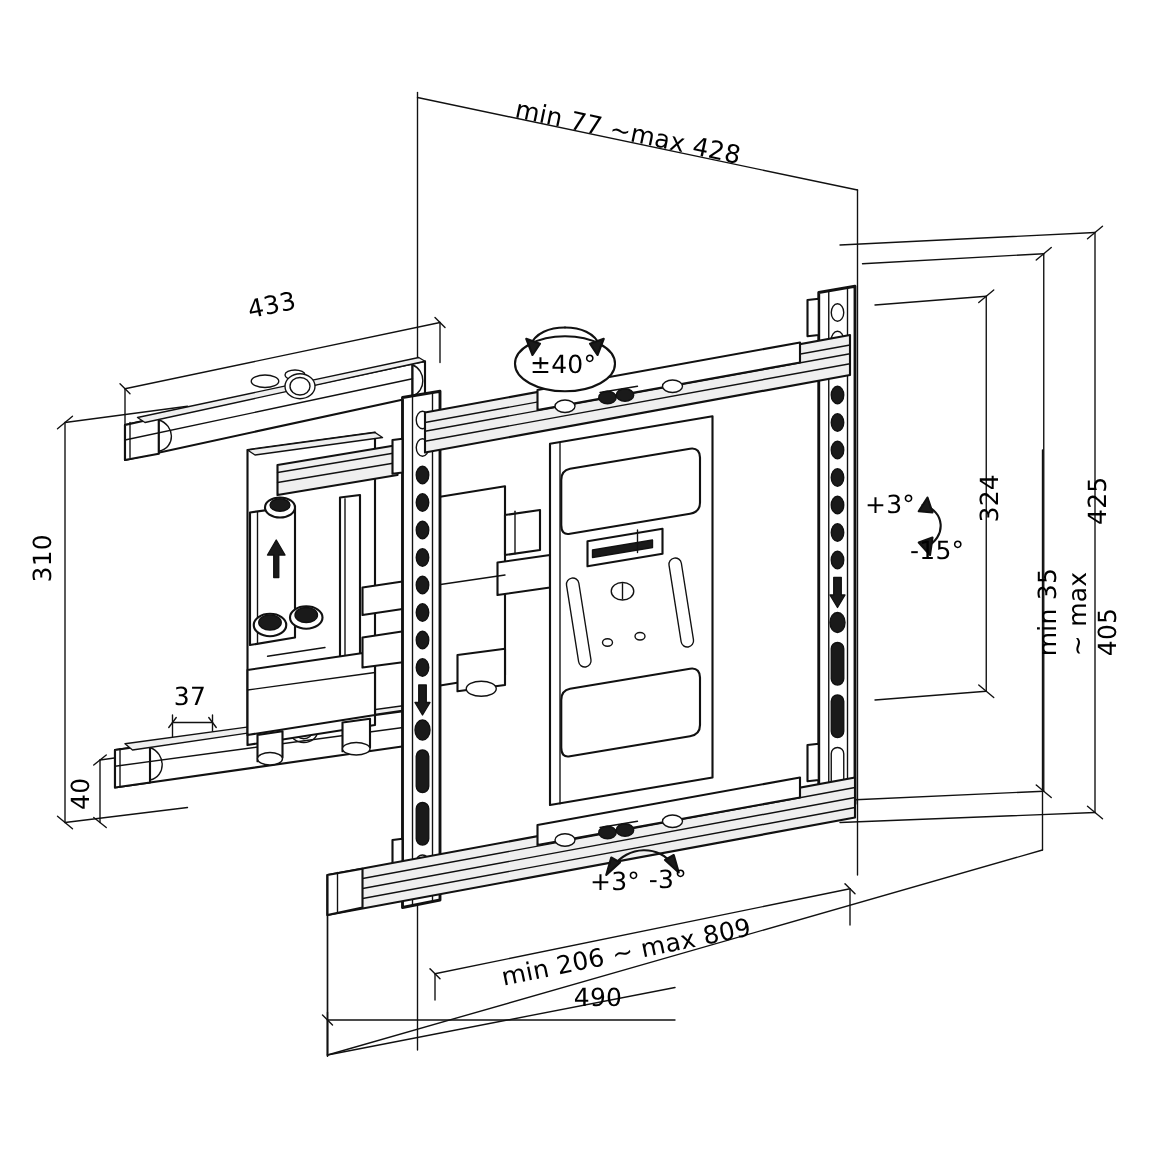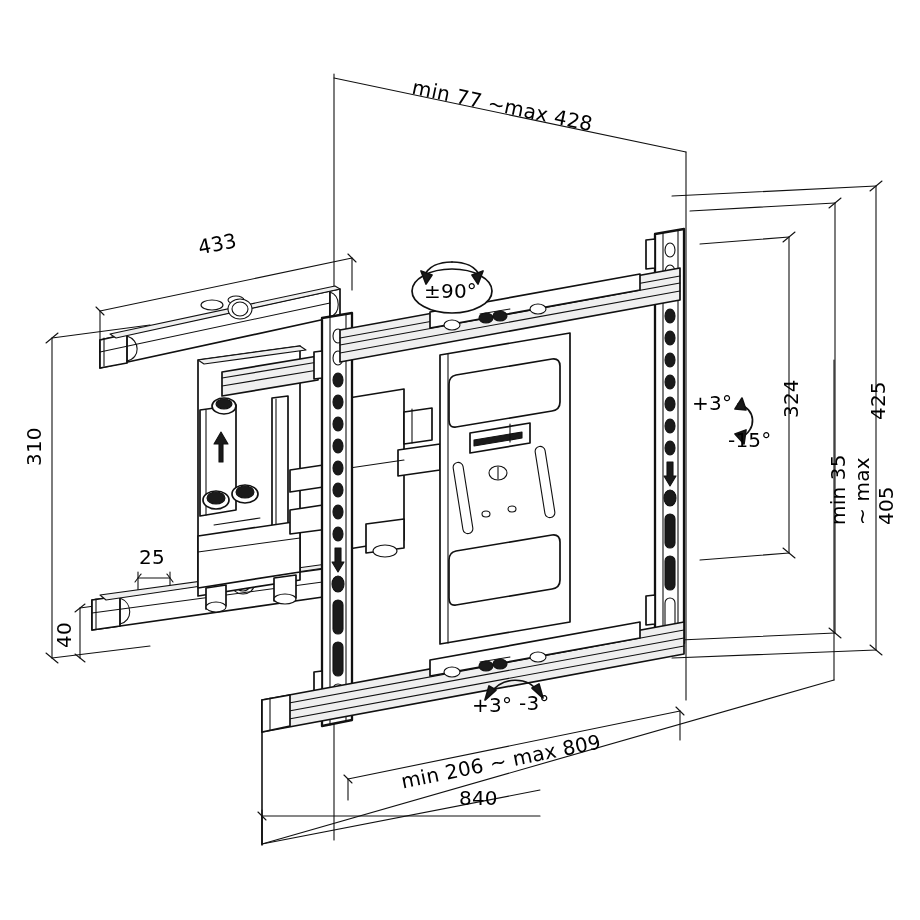--- a/index.html
+++ b/index.html
@@ -323,21 +323,21 @@
 
   <div style="position:absolute; left:196px; top:236px; transform:rotate(-11.5deg); transform-origin:left top;">
     <span class="dimtext">433</span>
   </div>
 
   <div style="position:absolute; left:22px; top:466px; transform:rotate(-90deg); transform-origin:left top;">
     <span class="dimtext">310</span>
   </div>
 
   <div style="position:absolute; left:139px; top:545px;">
-    <span class="dimtext">25</span>
+    <span class="dimtext">37</span>
   </div>
 
   <div style="position:absolute; left:52px; top:648px; transform:rotate(-90deg); transform-origin:left top;">
     <span class="dimtext">40</span>
   </div>
 
   <div style="position:absolute; left:779px; top:418px; transform:rotate(-90deg); transform-origin:left top;">
     <span class="dimtext">324</span>
   </div>
 
@@ -347,25 +347,25 @@
 
   <div style="position:absolute; left:866px; top:420px; transform:rotate(-90deg); transform-origin:left top;">
     <span class="dimtext">425</span>
   </div>
 
   <div style="position:absolute; left:399px; top:770px; transform:rotate(-11.5deg); transform-origin:left top;">
     <span class="dimtext">min 206 ~ max 809</span>
   </div>
 
   <div style="position:absolute; left:459px; top:786px;">
-    <span class="dimtext">840</span>
+    <span class="dimtext">490</span>
   </div>
 
   <div style="position:absolute; left:424px; top:279px;">
-    <span class="dimtext angle">±90°</span>
+    <span class="dimtext angle">±40°</span>
   </div>
 
   <div style="position:absolute; left:692px; top:391px;">
     <span class="dimtext angle">+3°</span>
   </div>
 
   <div style="position:absolute; left:688px; top:428px;padding-left:40px;">
     <span class="dimtext angle">-15°</span>
   </div>
 

